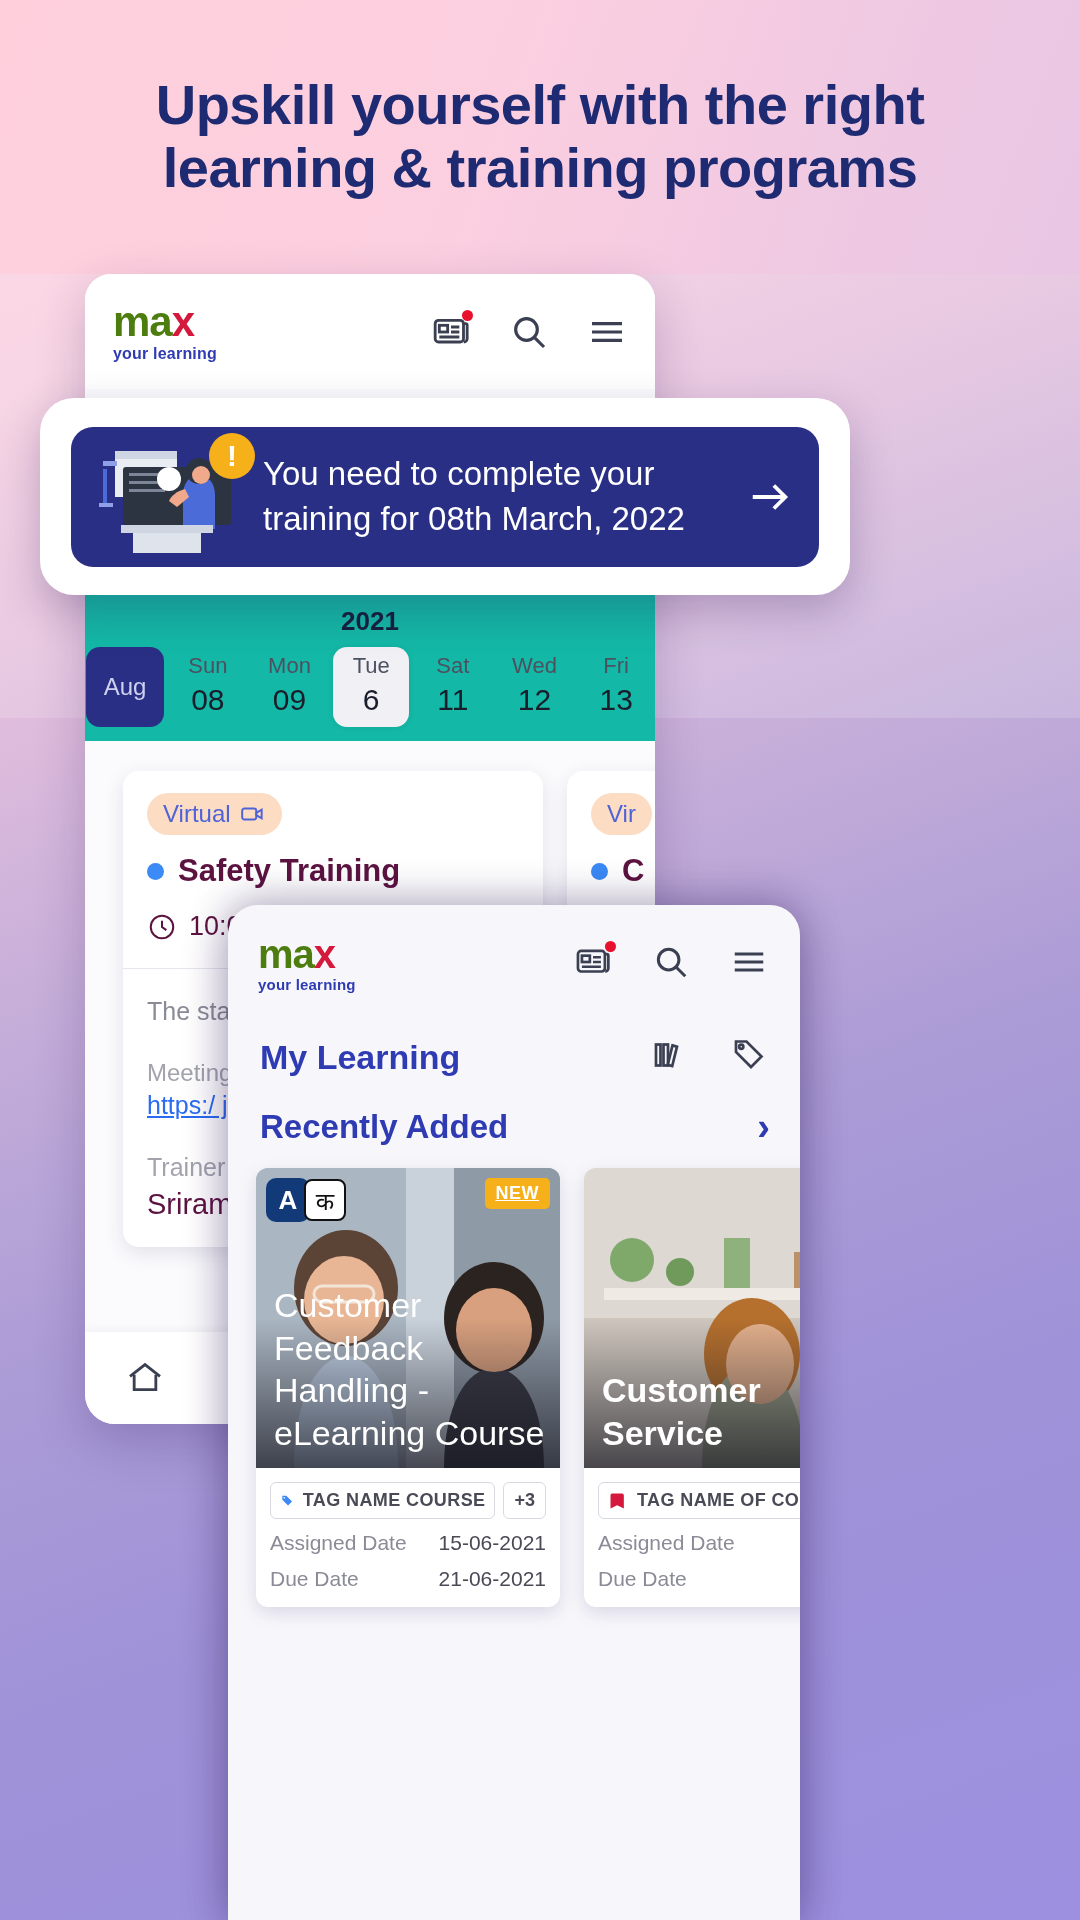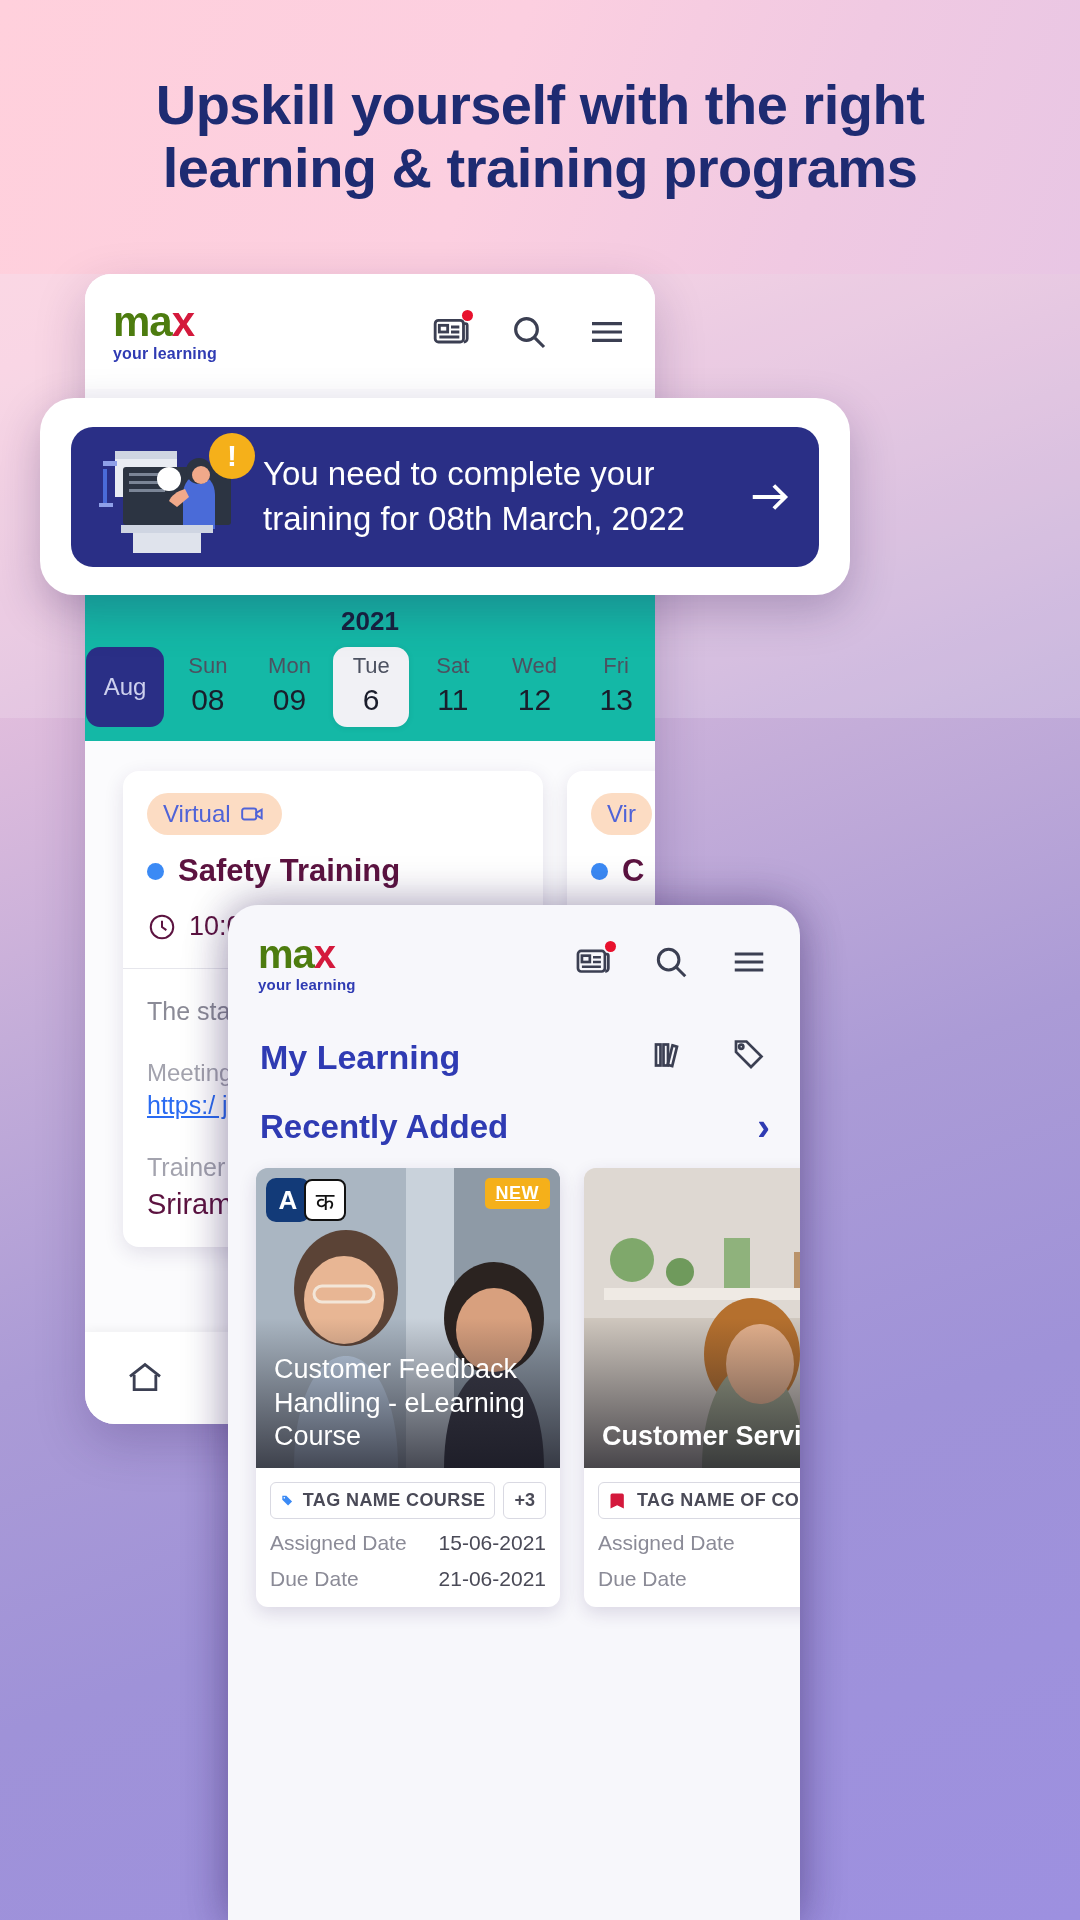--- a/index.html
+++ b/index.html
@@ -121,21 +121,21 @@
   .course-card {
     width:304px; flex:0 0 304px; background:#ffffff; border-radius:12px; overflow:hidden;
     box-shadow:0 6px 18px rgba(50,30,90,0.14);
   }
   .course-img { height:300px; position:relative; overflow:hidden; }
   .img-a { background:linear-gradient(150deg,#cfd7e0 0%,#9aa7b4 40%,#6e7b88 100%); }
   .img-b { background:linear-gradient(160deg,#e7e2dd 0%,#cfc6bd 45%,#a79c92 100%); }
   .img-shade { position:absolute; left:0; right:0; bottom:0; height:150px;
     background:linear-gradient(180deg,rgba(20,20,30,0) 0%,rgba(20,20,30,0.72) 100%); }
   .img-title { position:absolute; left:18px; right:12px; bottom:14px; color:#ffffff;
-    font-size:27px; line-height:1.25; font-weight:500; }
+    font-size:34px; line-height:1.25; font-weight:500; }
   .img-title.b { font-weight:700; }
   .badge-new { position:absolute; right:10px; top:10px; background:#f5b01a; color:#ffffff;
     font-size:18px; font-weight:700; padding:5px 11px; border-radius:5px; letter-spacing:0.5px;text-decoration:underline;}
   .badge-trans { position:absolute; left:10px; top:10px; display:flex; align-items:center; }
   .bt-a { width:44px; height:44px; border-radius:10px; background:#123a78; color:#fff;
     font-size:26px; font-weight:700; display:flex; align-items:center; justify-content:center; }
   .bt-b { width:42px; height:42px; border-radius:8px; background:#ffffff; color:#111;
     font-size:24px; display:flex; align-items:center; justify-content:center; border:2px solid #111; margin-left:-6px;}
 
   .course-meta { padding:14px 14px 16px;text-align:right; }

